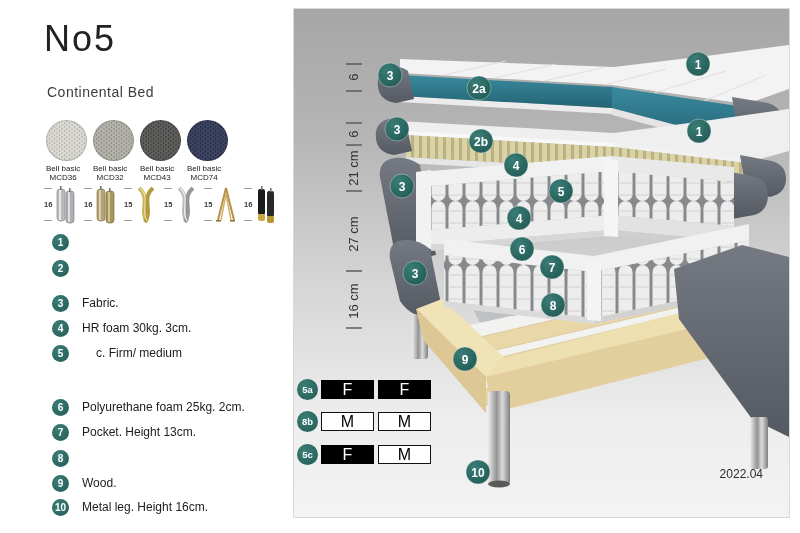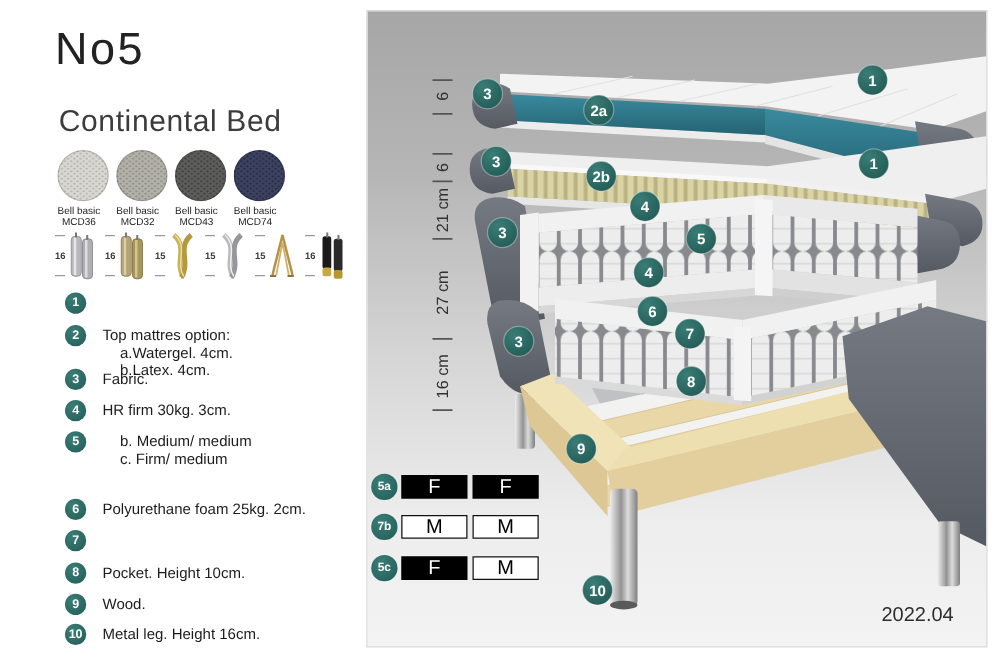--- a/index.html
+++ b/index.html
@@ -1,20 +1,20 @@
 <!DOCTYPE html>
 <html><head>
 <meta charset="utf-8">
 <style>
   html,body{margin:0;padding:0;background:#fff;}
   body{width:800px;height:533px;position:relative;font-family:"Liberation Sans",sans-serif;overflow:hidden;}
   .abs{position:absolute;}
   
   #title{left:44px;top:18px;font-size:36px;font-weight:300;letter-spacing:2px;color:#222;}
-  #subtitle{left:47px;top:84px;font-size:24px;font-weight:300;letter-spacing:.5px;color:#3c3c3c;}
+  #subtitle{left:47px;top:84px;font-size:14px;font-weight:300;letter-spacing:.5px;color:#3c3c3c;}
   #swatches{left:46px;top:120px;display:flex;gap:4px;}
   .swatch-item{width:43px;display:flex;flex-direction:column;align-items:flex-start;}
   .swatch{width:41px;height:41px;border-radius:50%;border:1px solid rgba(0,0,0,.15);box-sizing:border-box;}
   .swatch-label{margin-top:3px;font-size:8px;line-height:9px;color:#222;text-align:center;white-space:nowrap;}
   #legs{left:44px;top:184px;display:flex;gap:3px;}
   .leg-item{width:37px;display:flex;align-items:center;}
   .leg-meas{display:flex;flex-direction:column;align-items:center;margin-right:1px;justify-content:flex-end;}
   .leg-dash{width:8px;height:1px;background:#9a9a9a;}
   .leg-num{font-size:7.5px;font-weight:bold;color:#3a3a3a;margin:11px 0;}
   
@@ -27,21 +27,21 @@
   #panel{left:293px;top:8px;width:497px;height:510px;border:1px solid #d9d9d9;box-sizing:border-box;
          background:linear-gradient(180deg,#a6a6a6 0%,#b5b5b5 25%,#d6d6d6 55%,#ededed 80%,#f3f3f3 100%);}
   #bedsvg{position:absolute;left:0;top:0;}
   
   .frow{position:absolute;left:3px;display:flex;align-items:center;}
   .flabel{width:21px;height:21px;border-radius:50%;background:radial-gradient(circle at 35% 30%,#3a7d76,#235c57);color:#fff;
           font-size:9.5px;font-weight:bold;display:flex;align-items:center;justify-content:center;margin-right:3px;}
   .fcell{width:53px;height:19px;display:flex;align-items:center;justify-content:center;font-size:16px;margin-right:4px;box-sizing:border-box;}
   .fcell.firm{background:#000;color:#fff;}
   .fcell.medium{background:#fff;color:#000;border:1.5px solid #111;}
-  #revision{right:26px;bottom:15px;font-size:16px;color:#2e2e2e;}
+  #revision{right:26px;bottom:36px;font-size:12px;color:#2e2e2e;}
 </style>
 </head>
 <body>
 
 <div class="abs" id="title">No5</div>
 <div class="abs" id="subtitle">Continental Bed</div>
 
 <div class="abs" id="swatches">
   <div class="swatch-item">
     <div class="swatch" style="background: radial-gradient(rgb(180, 179, 172) 26%, transparent 30%) 0px 0px / 5px 4px, radial-gradient(rgb(180, 179, 172) 26%, transparent 30%) 2.5px 2px / 5px 4px, rgb(217, 216, 210);"></div>
@@ -156,44 +156,43 @@
         <rect x="17" y="4" width="1.6" height="4" fill="#777"></rect>
     </svg>
   </div>
 </div>
 
 <div class="lrow" style="top:234px">
     <div class="lnum">1</div>
   </div>
 <div class="lrow" style="top:260px">
     <div class="lnum">2</div>
-  <div class="ltext"><span>Top mattres option:</span><div class="lsub">a.Watergel. 4cm.</div><div class="lsub">b.Latex. 4cm.</div></div>
   </div>
 <div class="lrow" style="top:295px">
     <div class="lnum">3</div>
     <div class="ltext">Fabric.</div>
   </div>
 <div class="lrow" style="top:320px">
     <div class="lnum">4</div>
-    <div class="ltext">HR firm 30kg. 3cm.</div>
+    <div class="ltext">HR foam 30kg. 3cm.</div>
   </div>
 <div class="lrow" style="top:345px">
     <div class="lnum">5</div>
-  <div class="ltext"><div class="lsub">b. Medium/ medium</div><div class="lsub">c. Firm/ medium</div></div>
+  <div class="ltext"><div class="lsub">c. Firm/ medium</div></div>
   </div>
 <div class="lrow" style="top:399px">
     <div class="lnum">6</div>
     <div class="ltext">Polyurethane foam 25kg. 2cm.</div>
   </div>
 <div class="lrow" style="top:424px">
     <div class="lnum">7</div>
+    <div class="ltext">Pocket. Height 13cm.</div>
   </div>
 <div class="lrow" style="top:450px">
     <div class="lnum">8</div>
-    <div class="ltext">Pocket. Height 10cm.</div>
   </div>
 <div class="lrow" style="top:475px">
     <div class="lnum">9</div>
     <div class="ltext">Wood.</div>
   </div>
 <div class="lrow" style="top:499px">
     <div class="lnum">10</div>
     <div class="ltext">Metal leg. Height 16cm.</div>
   </div>
 
@@ -398,21 +397,21 @@
         </g>
   </g>
 </svg>
 
   <div class="frow" style="top:370px">
     <div class="flabel">5a</div>
     <div class="fcell firm">F</div>
     <div class="fcell firm">F</div>
   </div>
   <div class="frow" style="top:402px">
-    <div class="flabel">7b</div>
+    <div class="flabel">8b</div>
     <div class="fcell medium">M</div>
     <div class="fcell medium">M</div>
   </div>
   <div class="frow" style="top:435px">
     <div class="flabel">5c</div>
     <div class="fcell firm">F</div>
     <div class="fcell medium">M</div>
   </div>
 
   <div class="abs" id="revision">2022.04</div>

